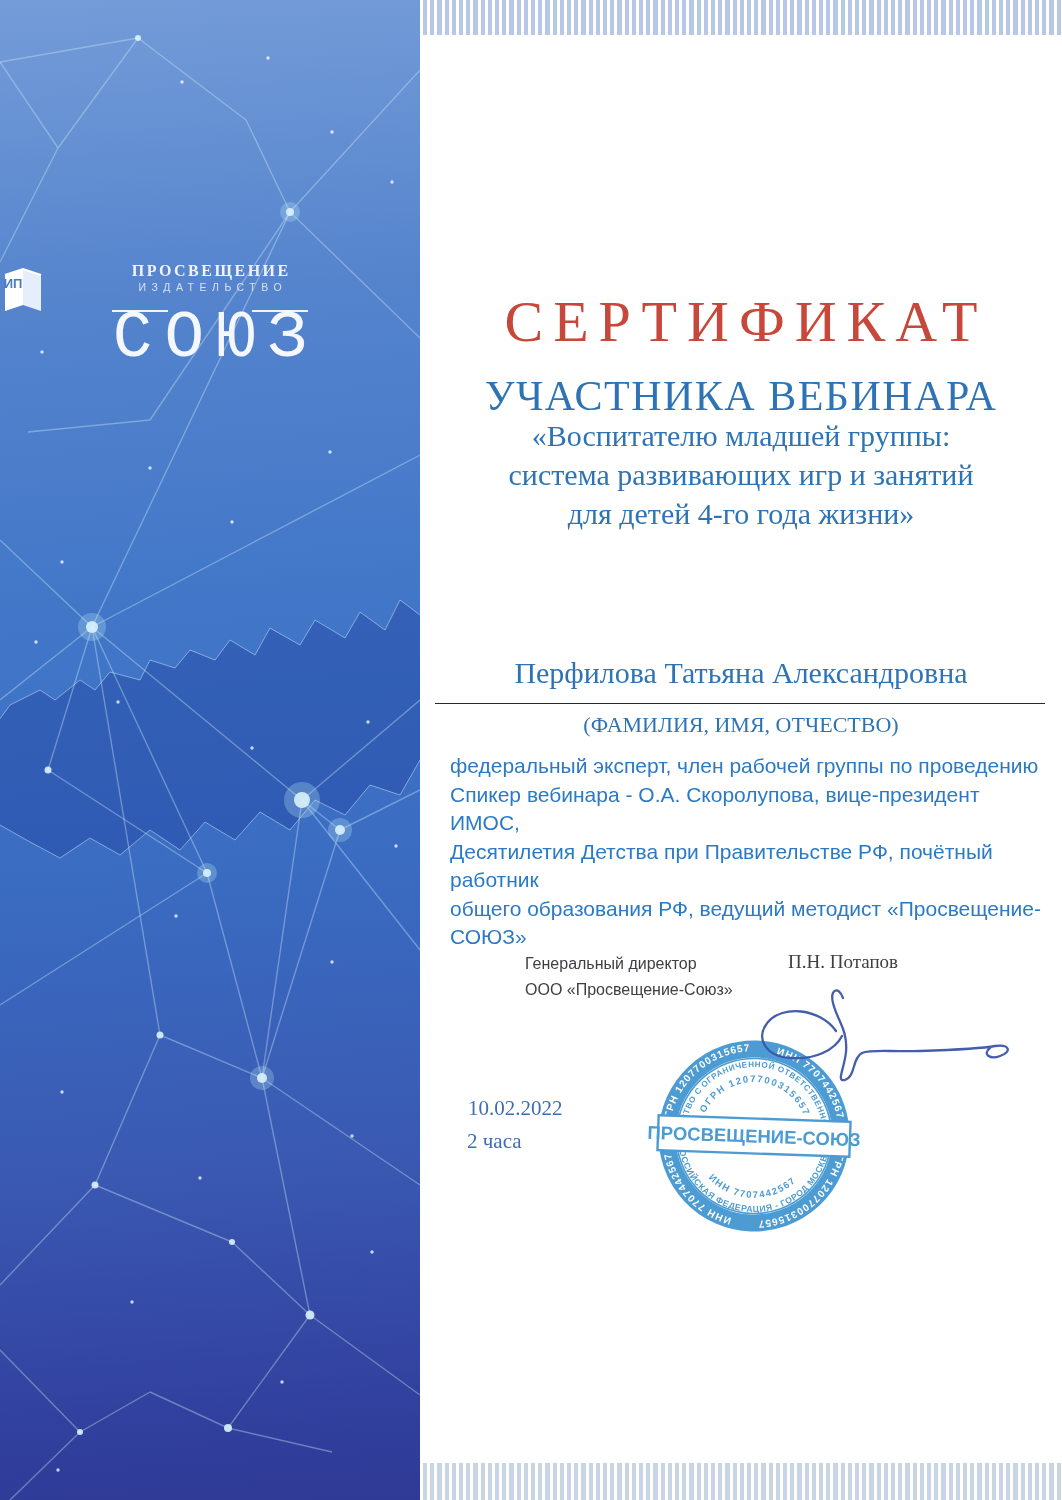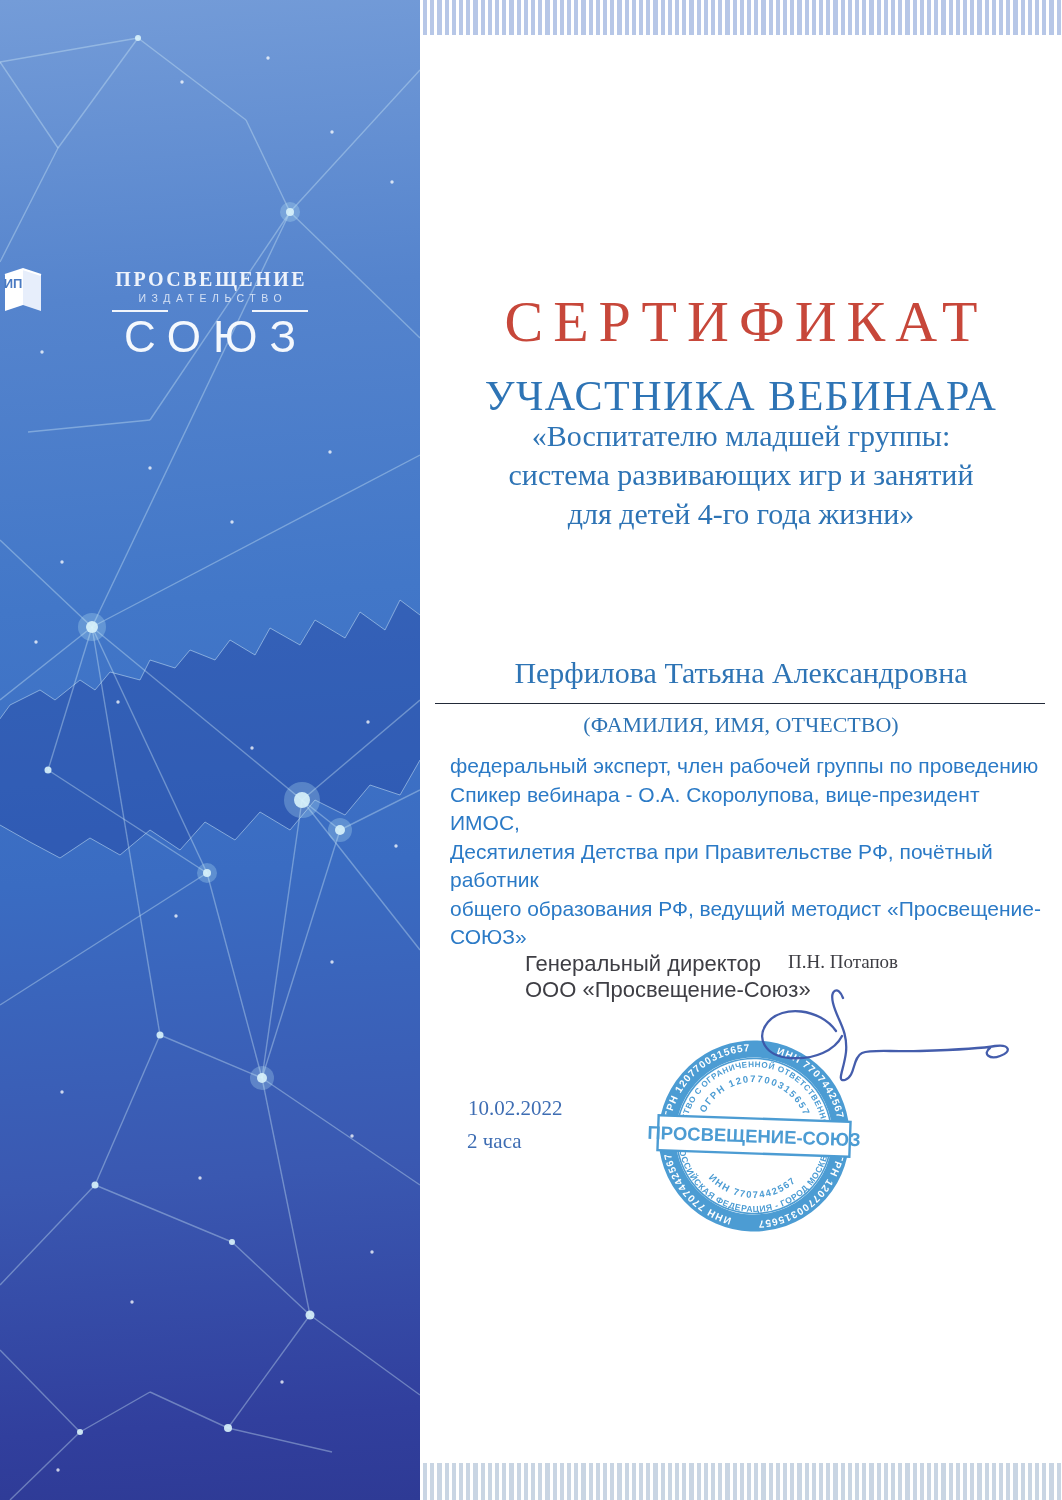--- a/index.html
+++ b/index.html
@@ -7,26 +7,26 @@
         font-family:"Liberation Serif",serif;}
   
   .panel{position:absolute;left:0;top:0;width:420px;height:1500px;
          background:linear-gradient(176deg,#749cd8 0%,#5584cd 20%,#4277c8 40%,#3a6cc2 58%,#3a58b1 78%,#313f9d 94%,#2e3a95 100%);}
   .panel svg{position:absolute;left:0;top:0;}
   
   .logo{position:absolute;left:0;top:262px;width:420px;text-align:center;color:#f2f6fc;}
   .logo-icon{display:block;margin:0 auto;}
   .logo-rule{position:absolute;top:48px;width:56px;height:2px;background:rgba(255,255,255,.92);}
   .logo-rule.l{left:112px;} .logo-rule.r{right:112px;}
-  .logo-brand{margin-top:6px;font-family:"Liberation Serif",serif;font-weight:bold;
-              font-size:20px;letter-spacing:2.5px;text-indent:2.5px;color:#eef3fb;text-align:center;}
+  .logo-brand{font-family:"Liberation Serif",serif;font-weight:bold;
+              font-size:16px;letter-spacing:2.5px;text-indent:2.5px;color:#eef3fb;text-align:center;}
   .logo-sub{margin-top:1px;font-family:"Liberation Sans",sans-serif;font-size:10.5px;
             letter-spacing:5.5px;text-indent:5.5px;color:#e2ebf9;opacity:.9;}
-  .logo-union{margin-top:8px;font-family:Liberation Sans, sans-serif;font-weight:400;
-              font-size:44px;letter-spacing:12px;text-indent:12px;color:#f4f8fd;}
+  .logo-union{margin-top:8px;font-family:Liberation Mono, monospace;font-weight:400;
+              font-size:66px;letter-spacing:12px;text-indent:12px;color:#f4f8fd;}
   
   .stripes{position:absolute;left:423px;right:0;}
   .stripes.top{top:0;height:35px;
      background:repeating-linear-gradient(90deg,#b7c7e7 0px,#b7c7e7 4.3px,#ffffff 4.3px,#ffffff 7.2px);}
   .stripes.bottom{bottom:0;height:37px;
      background:repeating-linear-gradient(90deg,#c9d5e3 0px,#c9d5e3 4.3px,#ffffff 4.3px,#ffffff 7.2px);}
   
   .content{position:absolute;left:420px;top:0;width:642px;height:1500px;}
   .cert-title{position:absolute;top:288px;width:100%;text-align:center;
               font-size:58px;letter-spacing:10px;text-indent:10px;color:#c7473a;font-weight:400;}
@@ -37,21 +37,21 @@
   .recipient{position:absolute;top:656px;width:100%;text-align:center;
              font-size:30px;color:#2e74b5;}
   .name-rule{position:absolute;top:703px;left:15px;width:610px;height:0;
              border-top:1.8px solid #222a38;}
   .name-caption{position:absolute;top:712px;width:100%;text-align:center;
                 font-size:22px;color:#2e74b5;}
   .speaker{position:absolute;top:752px;left:30px;width:595px;
            font-family:"Liberation Sans",sans-serif;font-size:21px;line-height:28.5px;
            color:#2b7ac6;text-align:left;}
   .signatory{position:absolute;top:951px;left:105px;
-             font-family:"Liberation Sans",sans-serif;font-size:22px;line-height:26px;color:#3e3e44;}
+             font-family:"Liberation Sans",sans-serif;font-size:16px;line-height:26px;color:#3e3e44;}
   .signatory-name{position:absolute;top:951px;left:368px;
                   font-family:Liberation Serif, serif;font-size:19px;color:#3e3e44;}
   .date{position:absolute;top:1096px;left:48px;font-size:21px;color:#3e6db3;}
   .duration{position:absolute;top:1129px;left:47px;font-size:21px;color:#3e6db3;}
   .stamp-svg{position:absolute;left:224px;top:1026px;width:220px;height:220px;opacity:.93;}
   .sig-svg{position:absolute;left:310px;top:980px;width:300px;height:120px;}
 </style>
 </head>
 <body>
 

